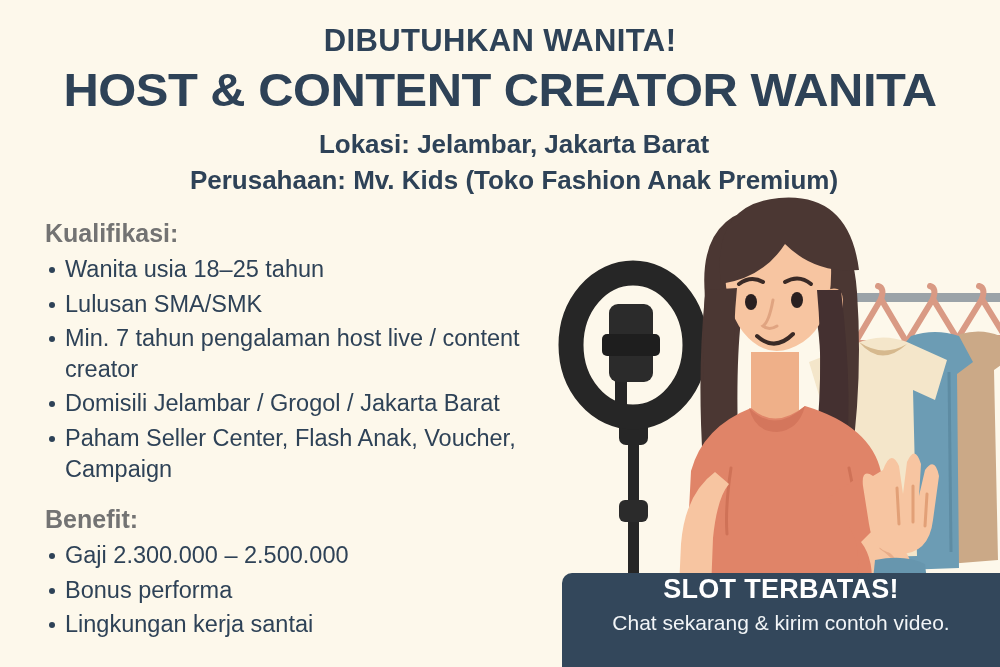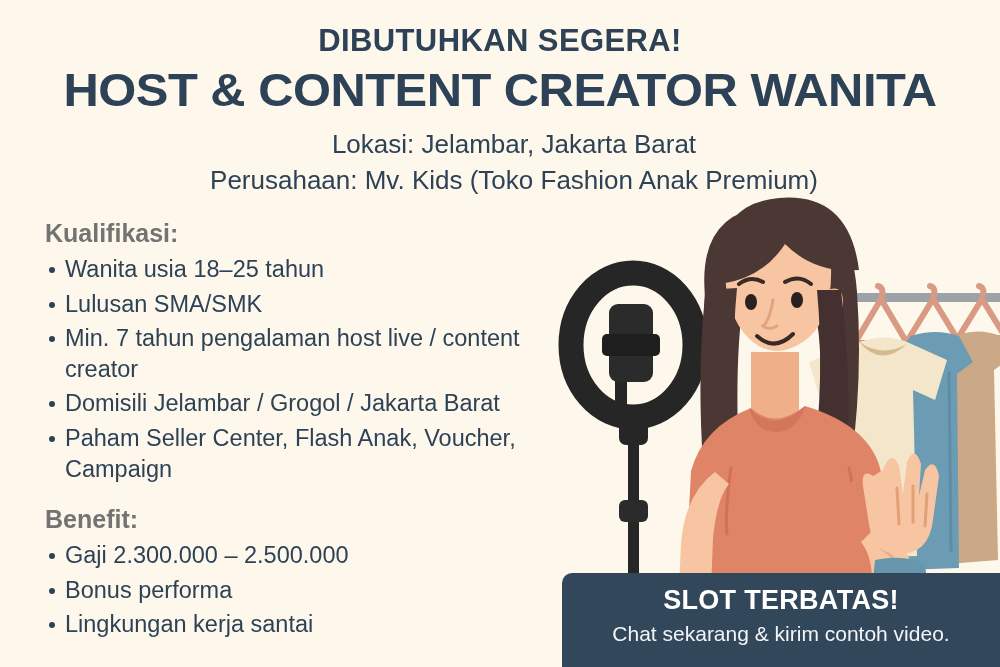--- a/index.html
+++ b/index.html
@@ -38,21 +38,21 @@
     font-size:47px;
     font-weight:bold;
     letter-spacing:-0.5px;
     color:#2E4257;
     line-height:1.05;
     transform:scaleX(1.04);
   }
   .subline {
     margin-top:13px;
     font-size:26px;
-    font-weight:normal;
+    font-weight:bold;
     color:#2E4257;
     line-height:1.32;
     padding-left:28px;
   }
   .subline.second { margin-top:1px; }
 
   
   .content {
     position:absolute;
     left:45px; top:218px;
@@ -93,21 +93,20 @@
   }
 
   
   .cta {
     position:absolute;
     left:562px; top:573px;
     width:438px; height:94px;
     background:#33475B;
     border-top-left-radius:10px;
     text-align:center;
-    padding-top:11px;
   }
   .cta-title {
     color:#FFFFFF;
     font-size:27px;
     font-weight:bold;
     letter-spacing:0.3px;
     line-height:1.2;
   }
   .cta-sub {
     color:#F2F5F7;
@@ -116,21 +115,21 @@
     line-height:1.3;
     margin-top:4px;
   }
 </style>
 </head>
 <body>
 
 <div id="poster">
 
   <div class="header">
-    <div class="eyebrow">DIBUTUHKAN SEGERA!</div>
+    <div class="eyebrow">DIBUTUHKAN WANITA!</div>
     <div class="headline">HOST &amp; CONTENT CREATOR WANITA</div>
     <div class="subline">Lokasi: Jelambar, Jakarta Barat</div>
     <div class="subline second">Perusahaan: Mv. Kids (Toko Fashion Anak Premium)</div>
   </div>
 
   <div class="content">
     <div class="section-title">Kualifikasi:</div>
     <ul class="bullets">
       <li>Wanita usia 18–25 tahun</li>
       <li>Lulusan SMA/SMK</li>

